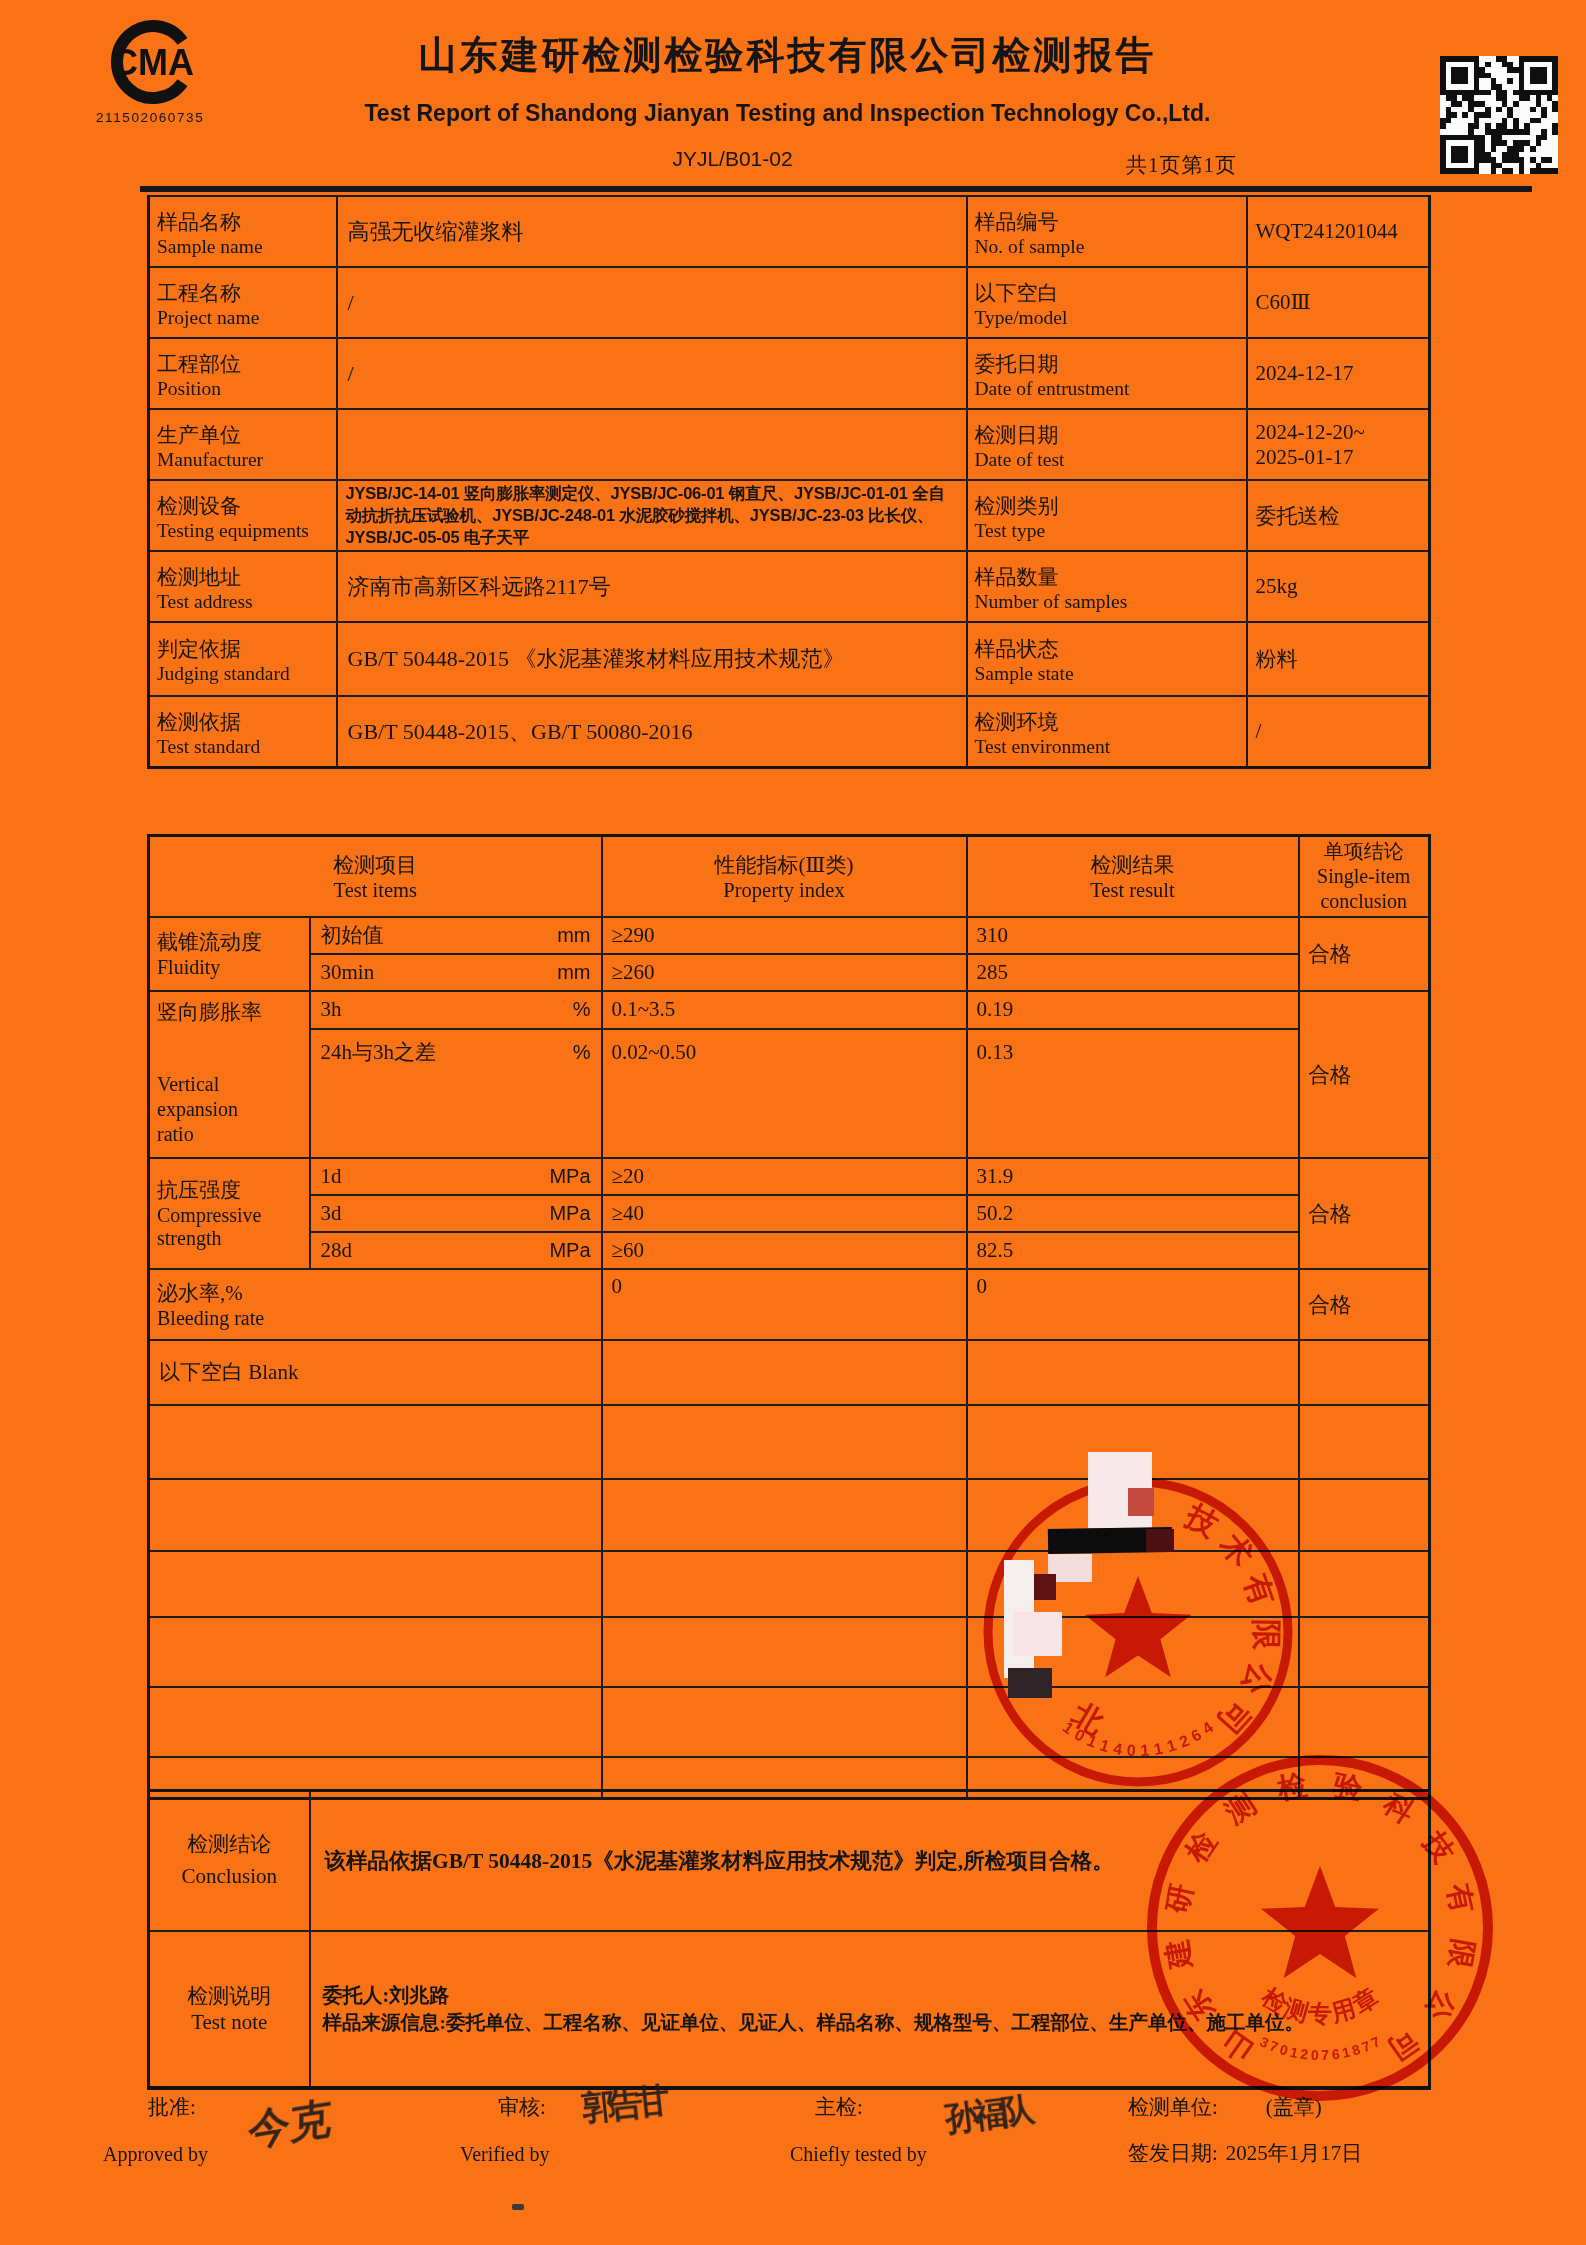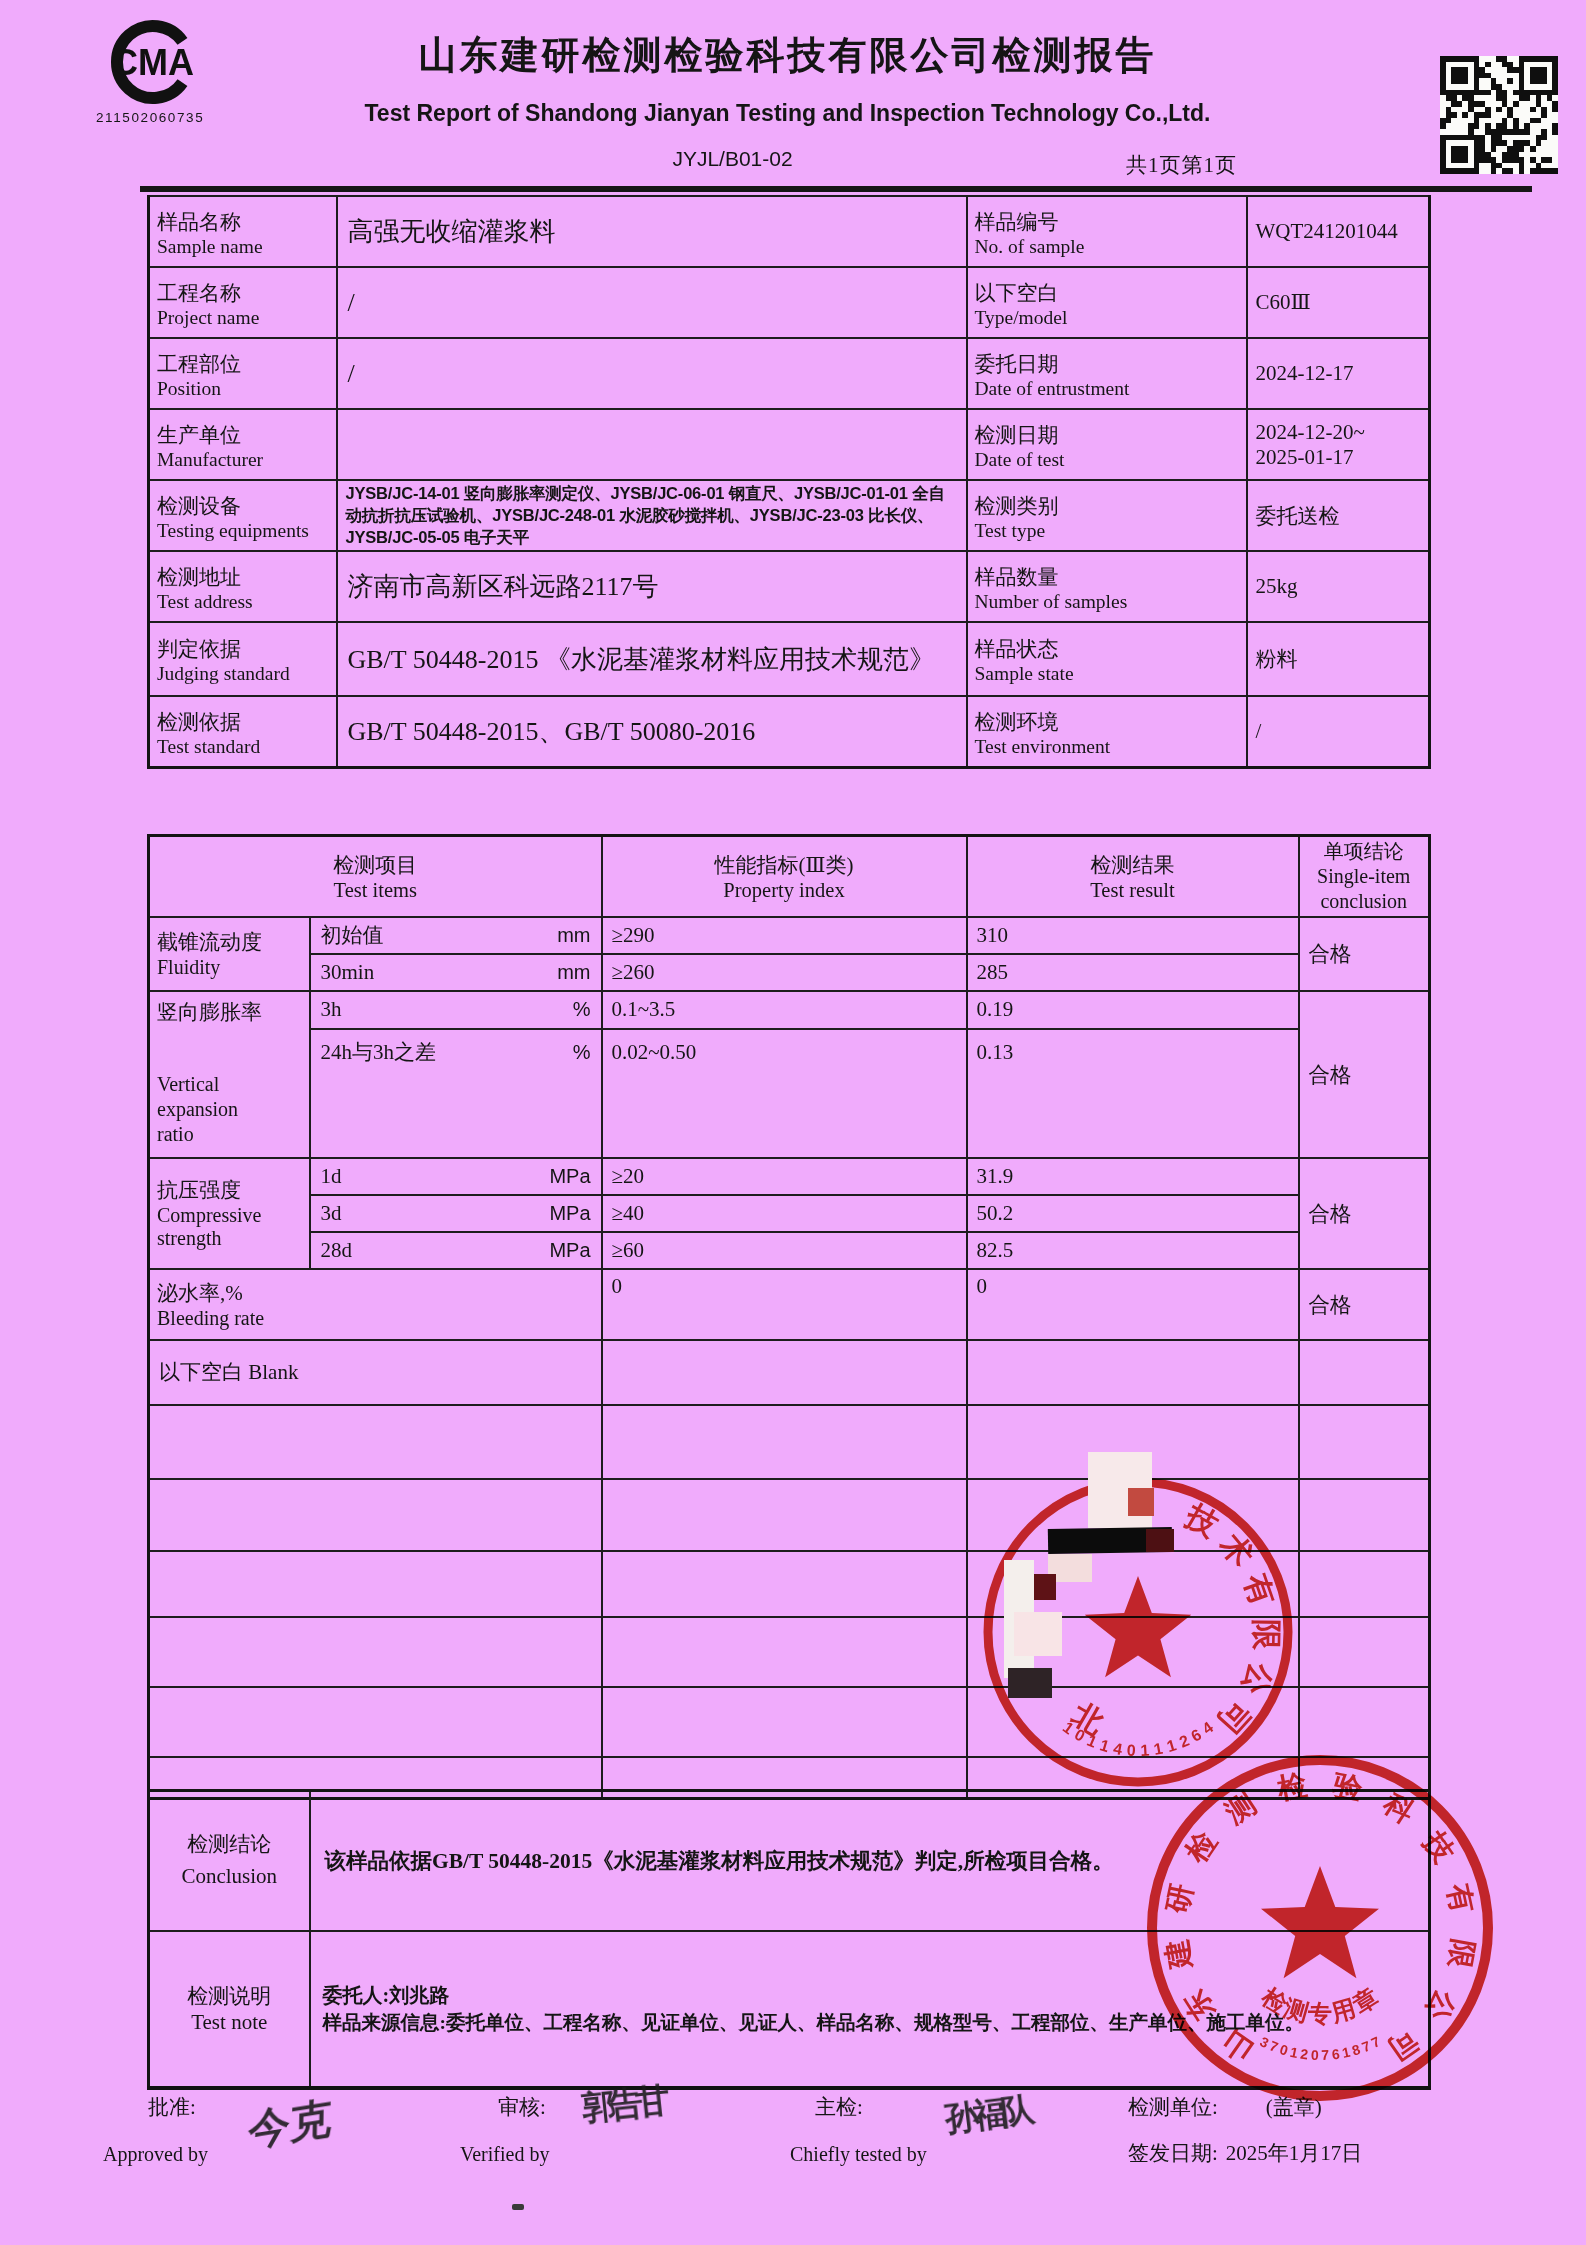--- a/index.html
+++ b/index.html
@@ -1,16 +1,16 @@
 <!DOCTYPE html>
 <html lang="zh"><head>
 <meta charset="utf-8">
 <style>
   html,body{margin:0;padding:0;background:#eceae6;}
-  #page{position:relative;width:1586px;height:2245px;background:#f0abfc;
+  #page{position:relative;width:1586px;height:2245px;background:#f97316;
         font-family:"Liberation Serif","DejaVu Serif",serif;color:#151515;overflow:hidden;}
   .abs{position:absolute;}
   
   #title-cn{left:147px;top:30px;width:1281px;text-align:center;font-family:"Liberation Sans","DejaVu Sans",sans-serif;
             font-weight:bold;font-size:38px;letter-spacing:3px;}
   #title-en{left:147px;top:100px;width:1281px;text-align:center;font-family:"Liberation Sans","DejaVu Sans",sans-serif;
             font-weight:bold;font-size:23px;}
   #doc-code{left:147px;top:147px;width:1281px;box-sizing:border-box;padding-right:110px;text-align:center;
             font-family:"Liberation Sans","DejaVu Sans",sans-serif;font-size:21px;}
   #page-info{left:1126px;top:151px;font-size:21px;letter-spacing:1px;}
@@ -23,21 +23,21 @@
   
   table{border-collapse:collapse;table-layout:fixed;position:absolute;}
   td{border:2px solid #1d1d1d;padding:0;vertical-align:middle;overflow:hidden;}
   #info-table{left:147px;top:195px;width:1281px;border:3px solid #141414;border-top:none;}
   #results-table{left:147px;top:834px;width:1281px;border:3px solid #141414;}
   #footer-table{left:147px;top:1789px;width:1281px;border:3px solid #141414;border-bottom:4px solid #111;}
   .lab{display:flex;flex-direction:column;justify-content:space-between;height:100%;box-sizing:border-box;
        padding:5px 6px 3px 7px;}
   .lab .cn{font-size:21px;}
   .lab .en{font-size:19.5px;}
-  .ival{font-size:26px;padding:0 10px;}
+  .ival{font-size:22px;padding:0 10px;}
   .rvalc{font-size:21px;padding:0 8px;}
   .small-eq{font-size:16.5px;line-height:1.32;font-weight:600;padding:2px 8px;
             font-family:"Liberation Sans","DejaVu Sans",sans-serif;letter-spacing:-0.2px;}
   .hc{display:flex;flex-direction:column;justify-content:space-around;align-items:center;height:100%;
       text-align:center;font-size:21px;}
   .hc .en{font-size:20.5px;}
   .hc3{font-size:20px;line-height:1.25;text-align:center;}
   .sub{display:flex;justify-content:space-between;align-items:center;padding:0 10px;font-size:21px;}
   .sub .u{font-family:"Liberation Sans","DejaVu Sans",sans-serif;font-size:20px;}
   .pv{font-size:21px;padding:0 9px;}

